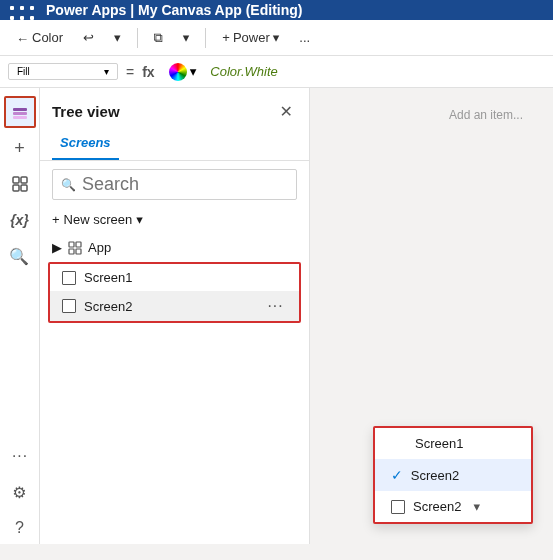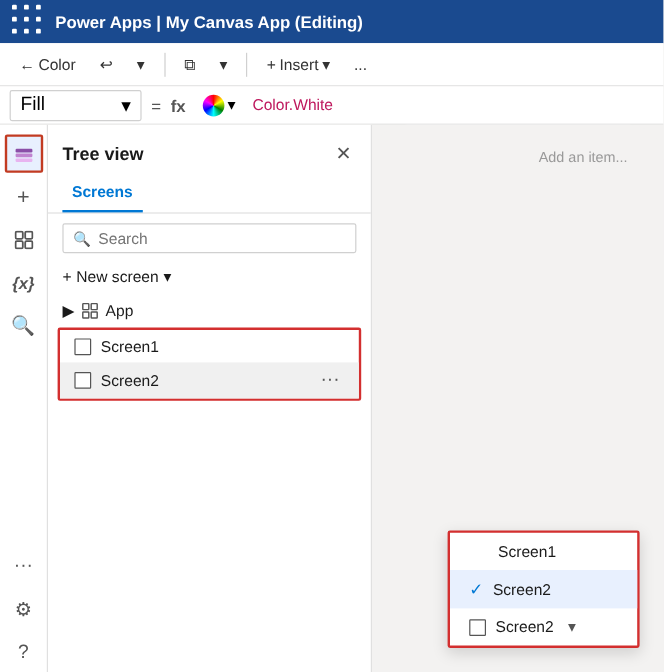--- a/index.html
+++ b/index.html
@@ -2,21 +2,21 @@
 <html><head>
   <meta charset="utf-8">
   <style>
     * { box-sizing: border-box; margin: 0; padding: 0; }
     body { font-family: 'Segoe UI', sans-serif; font-size: 13px; background: #f3f2f1; width: 553px; height: 560px; overflow: hidden; }
 
     
     .top-bar {
       background: #1a4a8f;
       color: white;
-      height: 36px;
+      height: 20px;
       display: flex;
       align-items: center;
       padding: 0 10px;
       gap: 8px;
     }
     .top-bar-grid {
       display: grid;
       grid-template-columns: repeat(3,8px);
       grid-template-rows: repeat(3,8px);
       gap: 2px;
@@ -61,42 +61,42 @@
     }
     .fill-dropdown {
       display: flex;
       align-items: center;
       gap: 6px;
       border: 1px solid #d0d0d0;
       border-radius: 2px;
       padding: 2px 8px;
       min-width: 110px;
       cursor: pointer;
-      font-size: 16px;
+      font-size: 10px;
       background: white;
     }
     .equals-sign { color: #555; font-size: 14px; }
     .fx-icon { color: #555; font-size: 14px; font-weight: bold; }
     .color-picker-btn {
       display: flex;
       align-items: center;
       gap: 3px;
       border: none;
       background: none;
       cursor: pointer;
       padding: 2px 6px;
       border-radius: 2px;
     }
     .color-circle {
       width: 18px;
       height: 18px;
       border-radius: 50%;
       background: conic-gradient(red, yellow, green, cyan, blue, magenta, red);
     }
-    .formula-value { color: #be185d; font-size: 13px; }
+    .formula-value { color: #4d7c0f; font-size: 13px; font-style: italic; }
 
     
     .main-layout {
       display: flex;
       height: calc(560px - 36px - 36px - 32px);
       background: #f3f2f1;
     }
 
     
     .sidebar-icons {
@@ -162,36 +162,37 @@
       padding: 4px 8px 8px;
       cursor: pointer;
       font-size: 13px;
       color: #555;
       border-bottom: 2px solid transparent;
     }
     .tree-tab.active {
       color: #0078d4;
       border-bottom: 2px solid #0078d4;
       font-weight: 600;
+      font-style: italic;
     }
     .search-box {
       margin: 8px 12px;
       display: flex;
       align-items: center;
       gap: 6px;
       border: 1px solid #d0d0d0;
       border-radius: 2px;
       padding: 4px 8px;
       background: white;
     }
     .search-icon { color: #888; font-size: 12px; }
     .search-input {
       border: none;
       outline: none;
-      font-size: 13px;
+      font-size: 18px;
       width: 100%;
       color: #737373;
     }
     .new-screen-btn {
       display: flex;
       align-items: center;
       gap: 4px;
       padding: 4px 12px;
       font-size: 13px;
       border: none;
@@ -323,21 +324,21 @@
   <div class="toolbar-separator"></div>
   <button class="toolbar-btn">
     <span>⧉</span>
   </button>
   <button class="toolbar-btn">
     <span>▾</span>
   </button>
   <div class="toolbar-separator"></div>
   <button class="toolbar-btn">
     <span>+</span>
-    <span>Insert</span>
+    <span>Power</span>
     <span>▾</span>
   </button>
   <button class="toolbar-btn">
     <span>...</span>
   </button>
 </div>
 
 <div class="formula-bar">
   <div class="fill-dropdown">
     <span>Fill</span>

